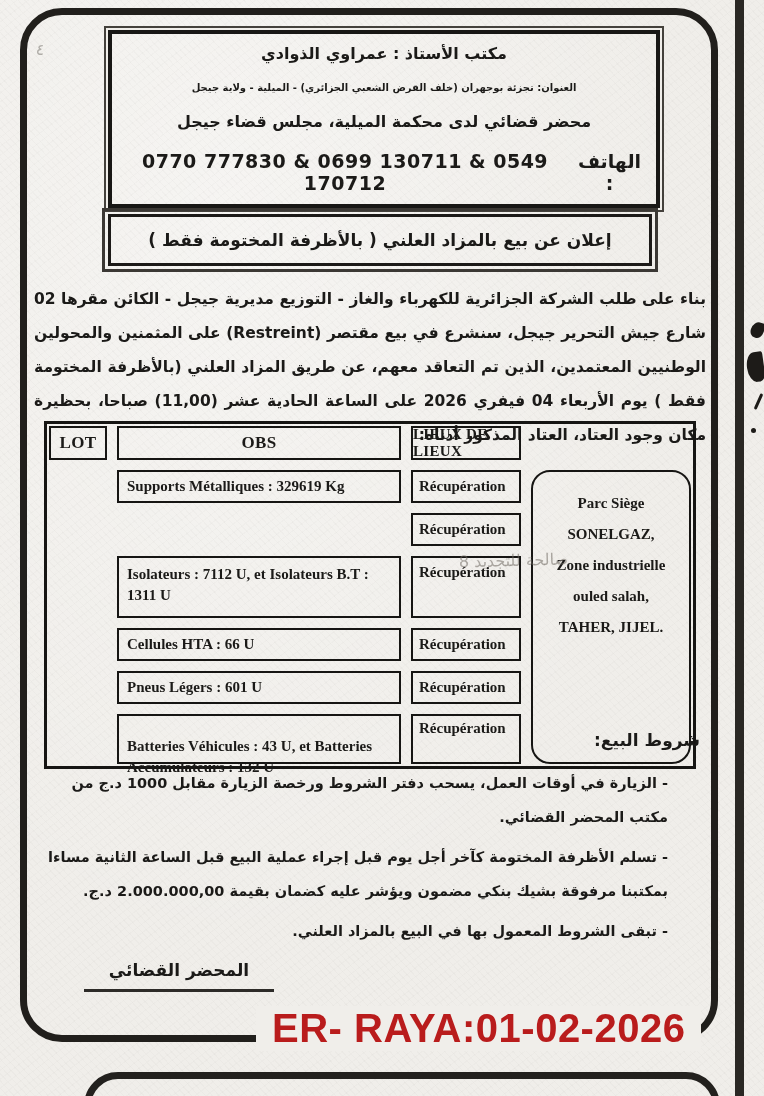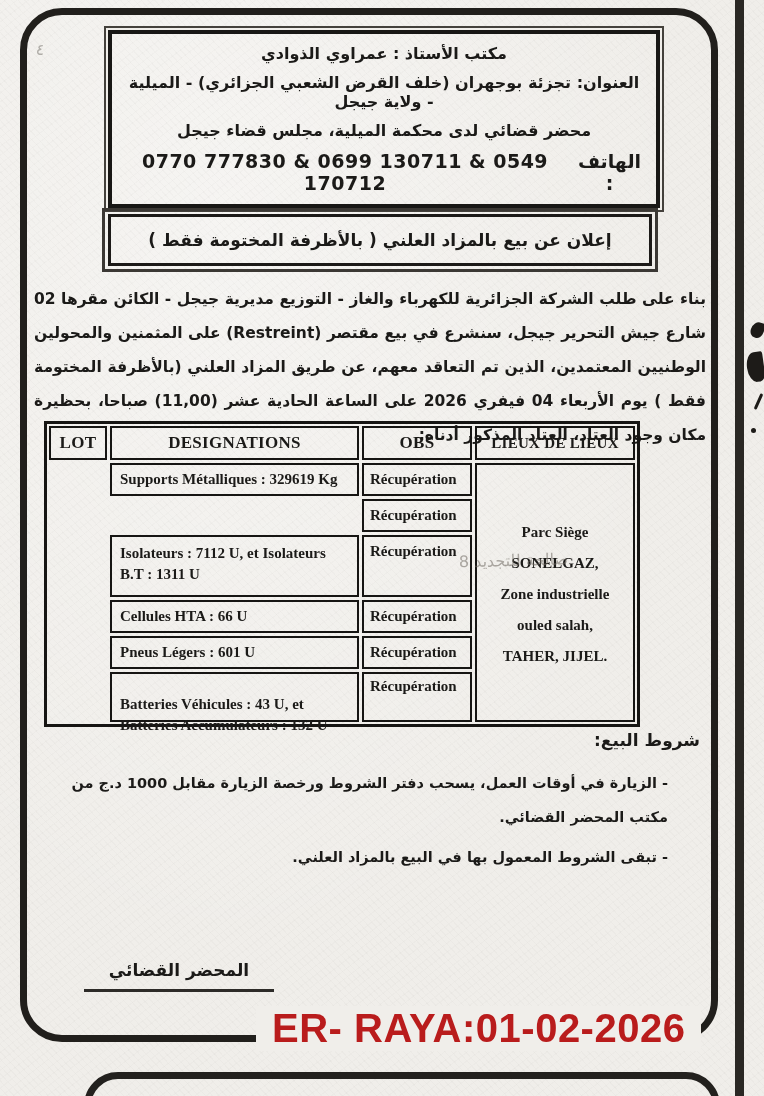--- a/index.html
+++ b/index.html
@@ -25,61 +25,61 @@
   
   .office-box{
     position:absolute;left:108px;top:30px;width:520px;height:150px;
     border:4px solid #181715;
     box-shadow:0 0 0 2px #f0eeea, 0 0 0 4px #44413c;
     padding:10px 12px;
     display:flex;flex-direction:column;justify-content:space-between;align-items:center;
     direction:rtl;text-align:center;font-weight:bold;
   }
   .office-line1{font-size:16px;}
-  .office-line2{font-size:16px;}
+  .office-line2{font-size:10px;}
   .office-line3{font-size:16px;}
   .phone-row{display:flex;direction:rtl;gap:9px;font-size:19px;letter-spacing:0.5px;align-items:baseline;}
   
   .title-box{
     position:absolute;left:102px;top:208px;width:544px;height:52px;
     border:3px solid #3b3834;padding:3px;
   }
   .title-inner{
     border:3px solid #1c1a18;height:100%;box-sizing:border-box;
     display:flex;align-items:center;justify-content:center;
     direction:rtl;font-size:17px;font-weight:bold;
   }
   
   .intro{
     position:absolute;left:34px;top:282px;width:672px;
     direction:rtl;text-align:justify;text-align-last:right;
     font-size:15.5px;font-weight:bold;line-height:34px;
   }
   
   .sale-table{
-    position:absolute;left:44px;top:421px;width:596px;box-sizing:border-box;
+    position:absolute;left:44px;top:421px;width:652px;box-sizing:border-box;
     border:3px solid #161513;padding:2px;
     display:grid;
     grid-template-columns:58px 1fr 110px 160px;
     grid-template-rows:34px 33px 33px 62px 33px 33px 50px;
-    gap:3px;
+    gap:10px;
   }
   .cell{
     border:2px solid #161513;
     display:flex;align-items:center;
     font-family:"Liberation Serif", serif;font-weight:bold;
   }
   .cell.hdr{justify-content:center;font-size:17px;letter-spacing:0.3px;}
   .cell.hdr-lieux{font-size:15px;}
   .cell.des{padding:1px 8px;font-size:15px;line-height:21px;}
   .cell.obs{padding:0 6px;font-size:15px;justify-content:flex-start;}
   .lot-cell{grid-column:1;grid-row:2/8;justify-content:center;font-size:20px;}
   .lieux-cell{
     grid-column:4;grid-row:2/8;flex-direction:column;justify-content:flex-start;
-    padding-top:52px;font-size:15px;line-height:31px;text-align:left;
+    padding-top:16px;font-size:15px;line-height:31px;text-align:left;border-radius:19px;
   }
   
   .conditions{position:absolute;left:40px;top:730px;width:660px;direction:rtl;}
   .cond-heading{font-size:17px;font-weight:bold;margin-bottom:16px;}
   .cond-item{
     font-size:14.5px;font-weight:bold;line-height:34px;margin-bottom:6px;
     text-align:right;padding-right:32px;
   }
   
   .signature{
@@ -132,21 +132,20 @@
 </div>
 
 <div class="title-box">
   <div class="title-inner">إعلان عن بيع بالمزاد العلني ( بالأظرفة المختومة فقط )</div>
 </div>
 
 <div class="intro">بناء على طلب الشركة الجزائرية للكهرباء والغاز - التوزيع مديرية جيجل - الكائن مقرها 02 شارع جيش التحرير جيجل، سنشرع في بيع مقتصر (Restreint) على المثمنين والمحولين الوطنيين المعتمدين، الذين تم التعاقد معهم، عن طريق المزاد العلني (بالأظرفة المختومة فقط ) يوم الأربعاء 04 فيفري 2026 على الساعة الحادية عشر (11,00) صباحا، بحظيرة مكان وجود العتاد، العتاد المذكور أدناه:</div>
 
 <div class="sale-table">
   <div class="cell hdr">LOT</div>
-  <div class="cell hdr">DESIGNATIONS</div>
   <div class="cell hdr">OBS</div>
   <div class="cell hdr hdr-lieux">LIEUX DE LIEUX</div>
 
 
   <div class="cell des" style="grid-column:2;grid-row:2;">Supports Métalliques : 329619 Kg</div>
   <div class="cell obs" style="grid-column:3;grid-row:2;">Récupération</div>
 
   <div class="cell obs" style="grid-column:3;grid-row:3;">Récupération</div>
 
   <div class="cell des" style="grid-column:2;grid-row:4;align-items:flex-start;padding-top:6px;">Isolateurs : 7112 U, et Isolateurs B.T : 1311 U</div>
@@ -166,20 +165,21 @@
     <span>SONELGAZ,</span>
     <span>Zone industrielle</span>
     <span>ouled salah,</span>
     <span>TAHER, JIJEL.</span>
   </div>
 </div>
 
 <div class="conditions">
   <div class="cond-heading">شروط البيع:</div>
   <div class="cond-item">- الزيارة في أوقات العمل، يسحب دفتر الشروط ورخصة الزيارة مقابل 1000 د.ج من مكتب المحضر القضائي.</div>
+  <div class="cond-item">- تسلم الأظرفة المختومة كآخر أجل يوم قبل إجراء عملية البيع قبل الساعة الثانية مساءا بمكتبنا مرفوقة بشيك بنكي مضمون ويؤشر عليه كضمان بقيمة 2.000.000,00 د.ج.</div>
   <div class="cond-item">- تبقى الشروط المعمول بها في البيع بالمزاد العلني.</div>
 </div>
 
 <div class="signature">المحضر القضائي</div>
 
 <div class="footer-stamp">ER- RAYA:01-02-2026</div>
 
 <div class="next-box"></div>
 
 <div class="handwriting">صالحة للتجديد 8</div>

